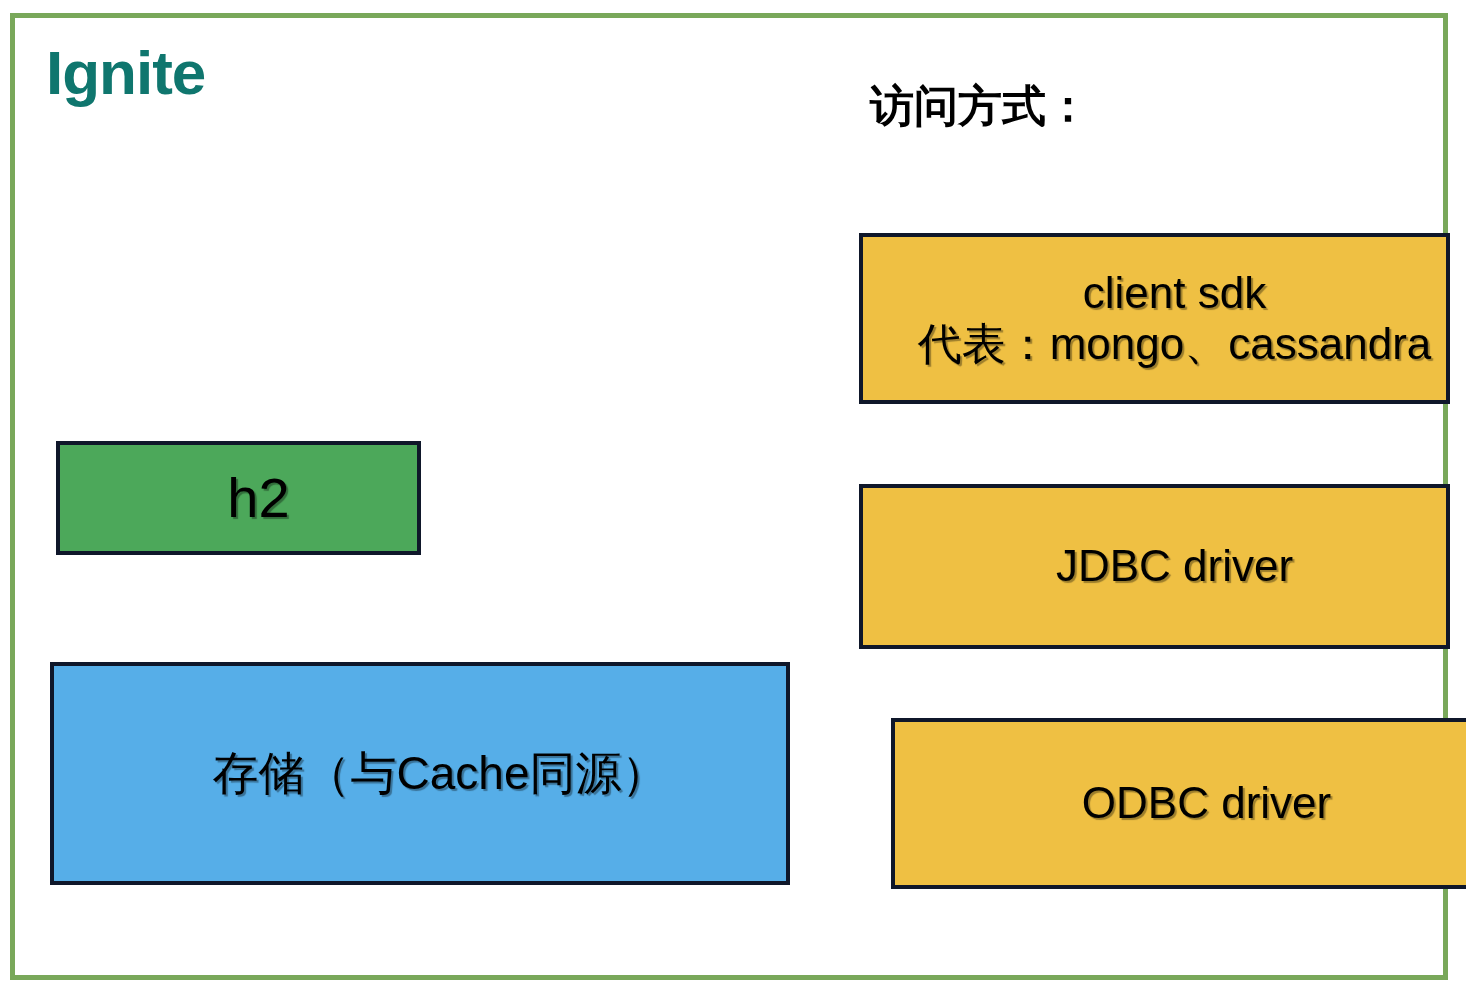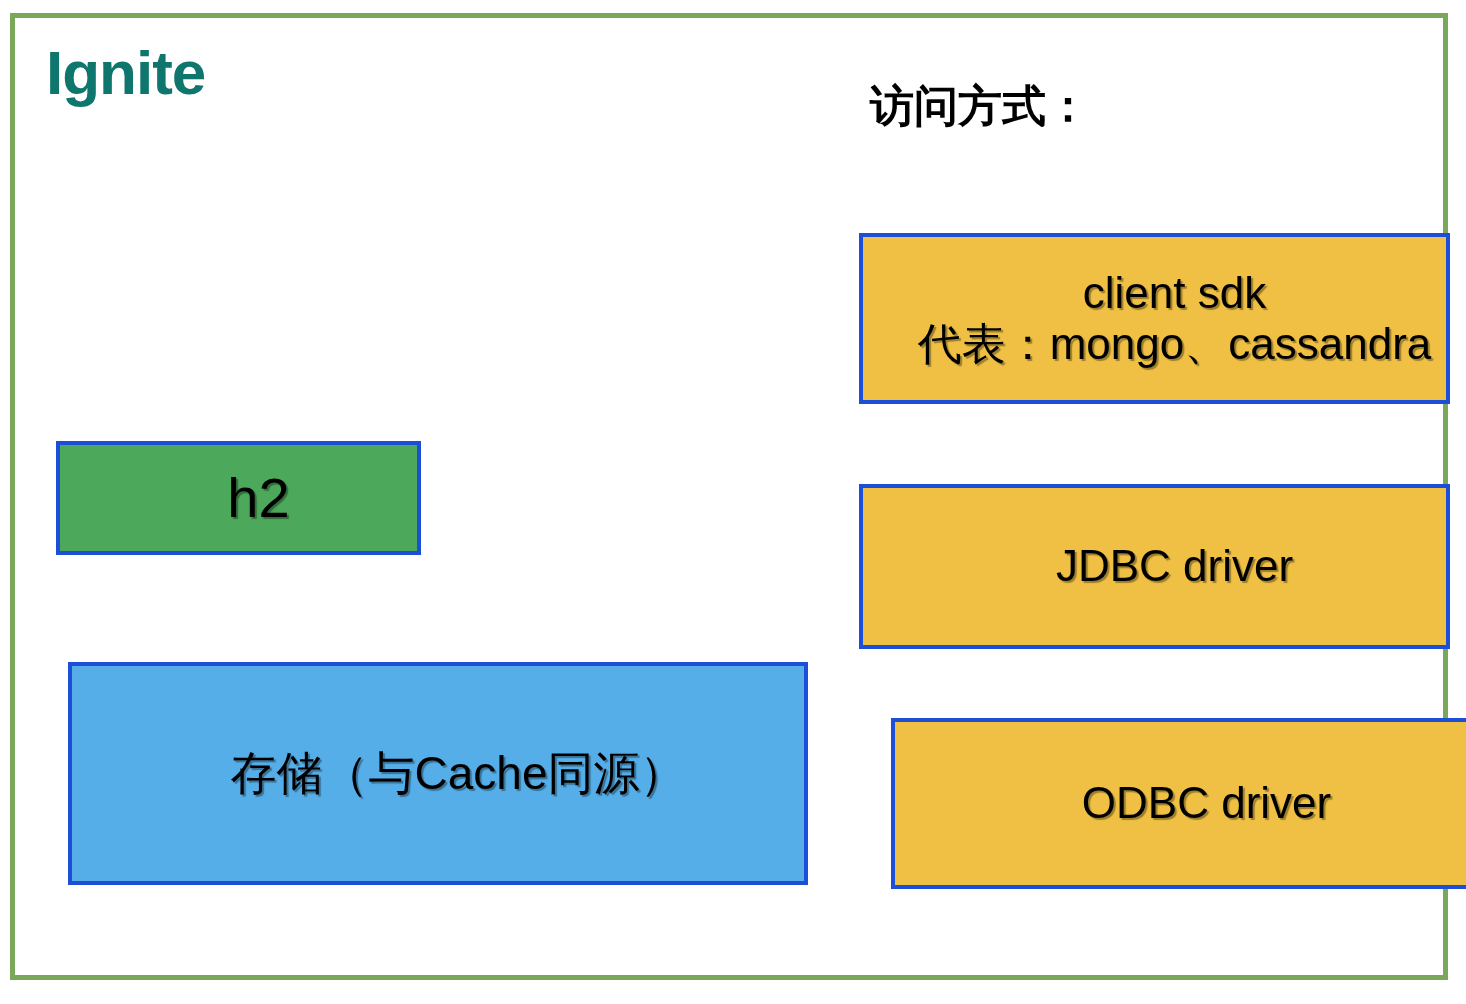--- a/index.html
+++ b/index.html
@@ -47,21 +47,21 @@
     font-size: 44px;
     font-weight: bold;
     color: #000000;
     line-height: 1.1;
     white-space: nowrap;
   }
   
   .node {
     position: absolute;
     box-sizing: border-box;
-    border: 4px solid #1d4ed8;
+    border: 4px solid #0f172a;
     display: flex;
     align-items: center;
     justify-content: center;
     text-align: center;
     color: #000000;
     text-shadow: 2px 2px 1px rgba(0,0,0,0.35);
     line-height: 1.15;
     padding-left: 40px;
   }
   .node .node-text {
@@ -76,21 +76,21 @@
   
   #node-h2 {
     left: 41px; top: 423px; width: 365px; height: 114px;
     font-size: 56px;
   }
   #node-calcite {
     left: 478px; top: 422px; width: 303px; height: 114px;
     font-size: 42px;
   }
   #node-storage {
-    left: 53px; top: 644px; width: 740px; height: 223px;
+    left: 35px; top: 644px; width: 740px; height: 223px;
     font-size: 46px;
   }
   #node-client-sdk {
     left: 844px; top: 215px; width: 591px; height: 171px;
     font-size: 44px;
   }
   #node-jdbc {
     left: 844px; top: 466px; width: 591px; height: 165px;
     font-size: 44px;
   }

